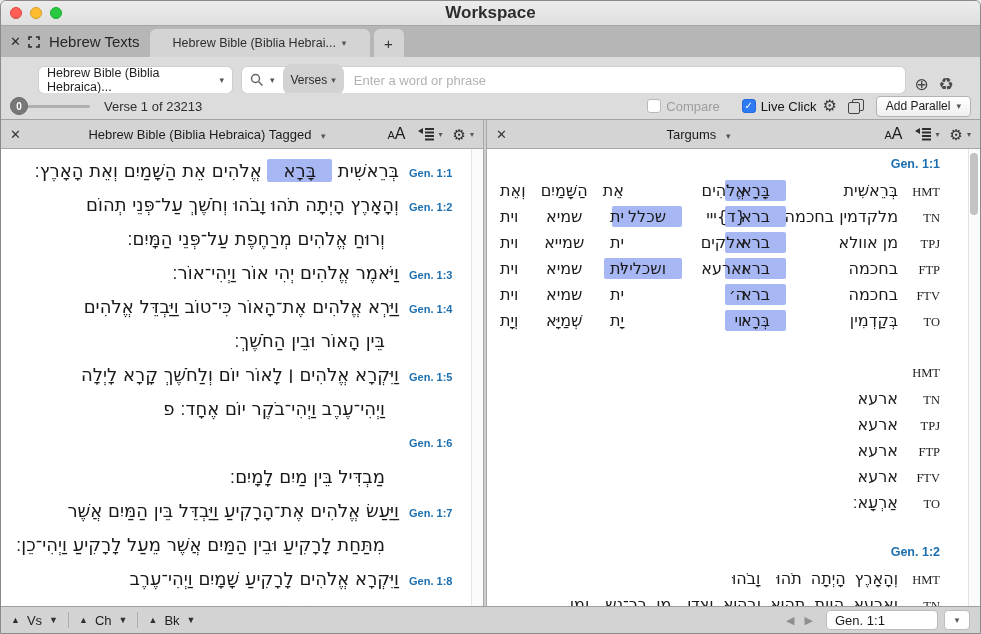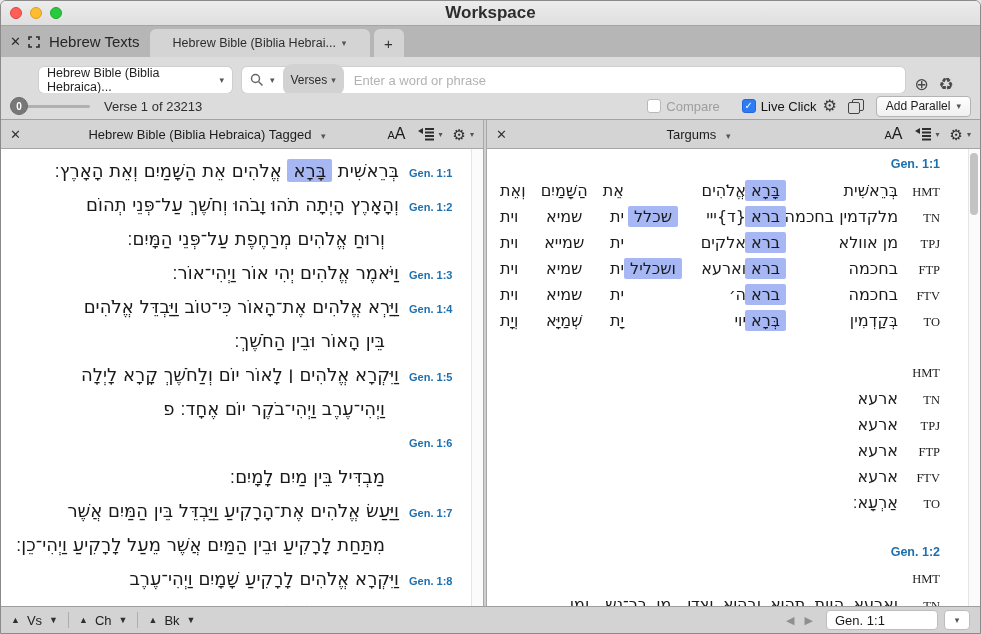--- a/index.html
+++ b/index.html
@@ -89,21 +89,21 @@
     border-left:1px solid #e4e4e4;}
   .scrollthumb{position:absolute;top:4px;right:2px;width:8px;height:62px;background:#c3c3c3;border-radius:4px;}
   
   .lcontent{position:absolute;left:0;right:12px;top:29px;bottom:0;overflow:hidden;
     direction:rtl;padding:6px 8px 0 6px;font-family:"DejaVu Sans",sans-serif;}
   .vline{display:flex;direction:rtl;align-items:baseline;height:34px;line-height:32px;white-space:nowrap;}
   .vline.cont{padding-right:78px;}
   .vref{width:54px;flex:none;margin-left:10px;direction:ltr;text-align:left;
     font-family:"Liberation Sans",sans-serif;font-size:11px;font-weight:bold;color:#1d70b0;}
   .vtext{flex:none;font-size:18px;color:#191919;}
-  .hl{background:#a7b7f4;border-radius:2px;padding:1px 6px;}
+  .hl{background:#a7b7f4;border-radius:2px;padding:1px 16px;}
   
   .rcontent{position:absolute;left:0;right:12px;top:29px;bottom:0;overflow:hidden;
     direction:rtl;padding:6px 28px 0 6px;font-family:"DejaVu Sans",sans-serif;}
   .sref{direction:ltr;text-align:right;font-family:"Liberation Sans",sans-serif;
     font-size:12.5px;font-weight:bold;color:#1d70b0;margin:16px 0 6px;height:18px;line-height:18px;}
   .sref:first-child{margin-top:0;}
   .tblock{margin-bottom:26px;}
   .trow{display:flex;direction:rtl;align-items:baseline;height:26px;line-height:24px;
     font-size:16px;color:#1b1b1b;white-space:nowrap;}
   .tlabel{width:42px;flex:none;direction:ltr;text-align:right;padding-left:4px;
@@ -415,20 +415,21 @@
             </div>
             <div class="trow">
               <span class="tlabel">TO</span>
               <span class="cfree">אַרְעָא׃</span>
             </div>
           </div>
           <div class="sref">Gen. 1:2</div>
           <div class="tblock">
             <div class="trow">
               <span class="tlabel">HMT</span>
+              <span class="cfree">וְהָאָרֶץ הָיְתָה תֹהוּ וָבֹהוּ</span>
             </div>
             <div class="trow">
               <span class="tlabel">TN</span>
               <span class="cfree">וארעא הוות תהיא ובהיא וצדי מן בר־נש ומן</span>
             </div>
           </div>
         </div>
       <div class="scrolltrack" style="top:29px;">
         <div class="scrollthumb"></div>
       </div>

